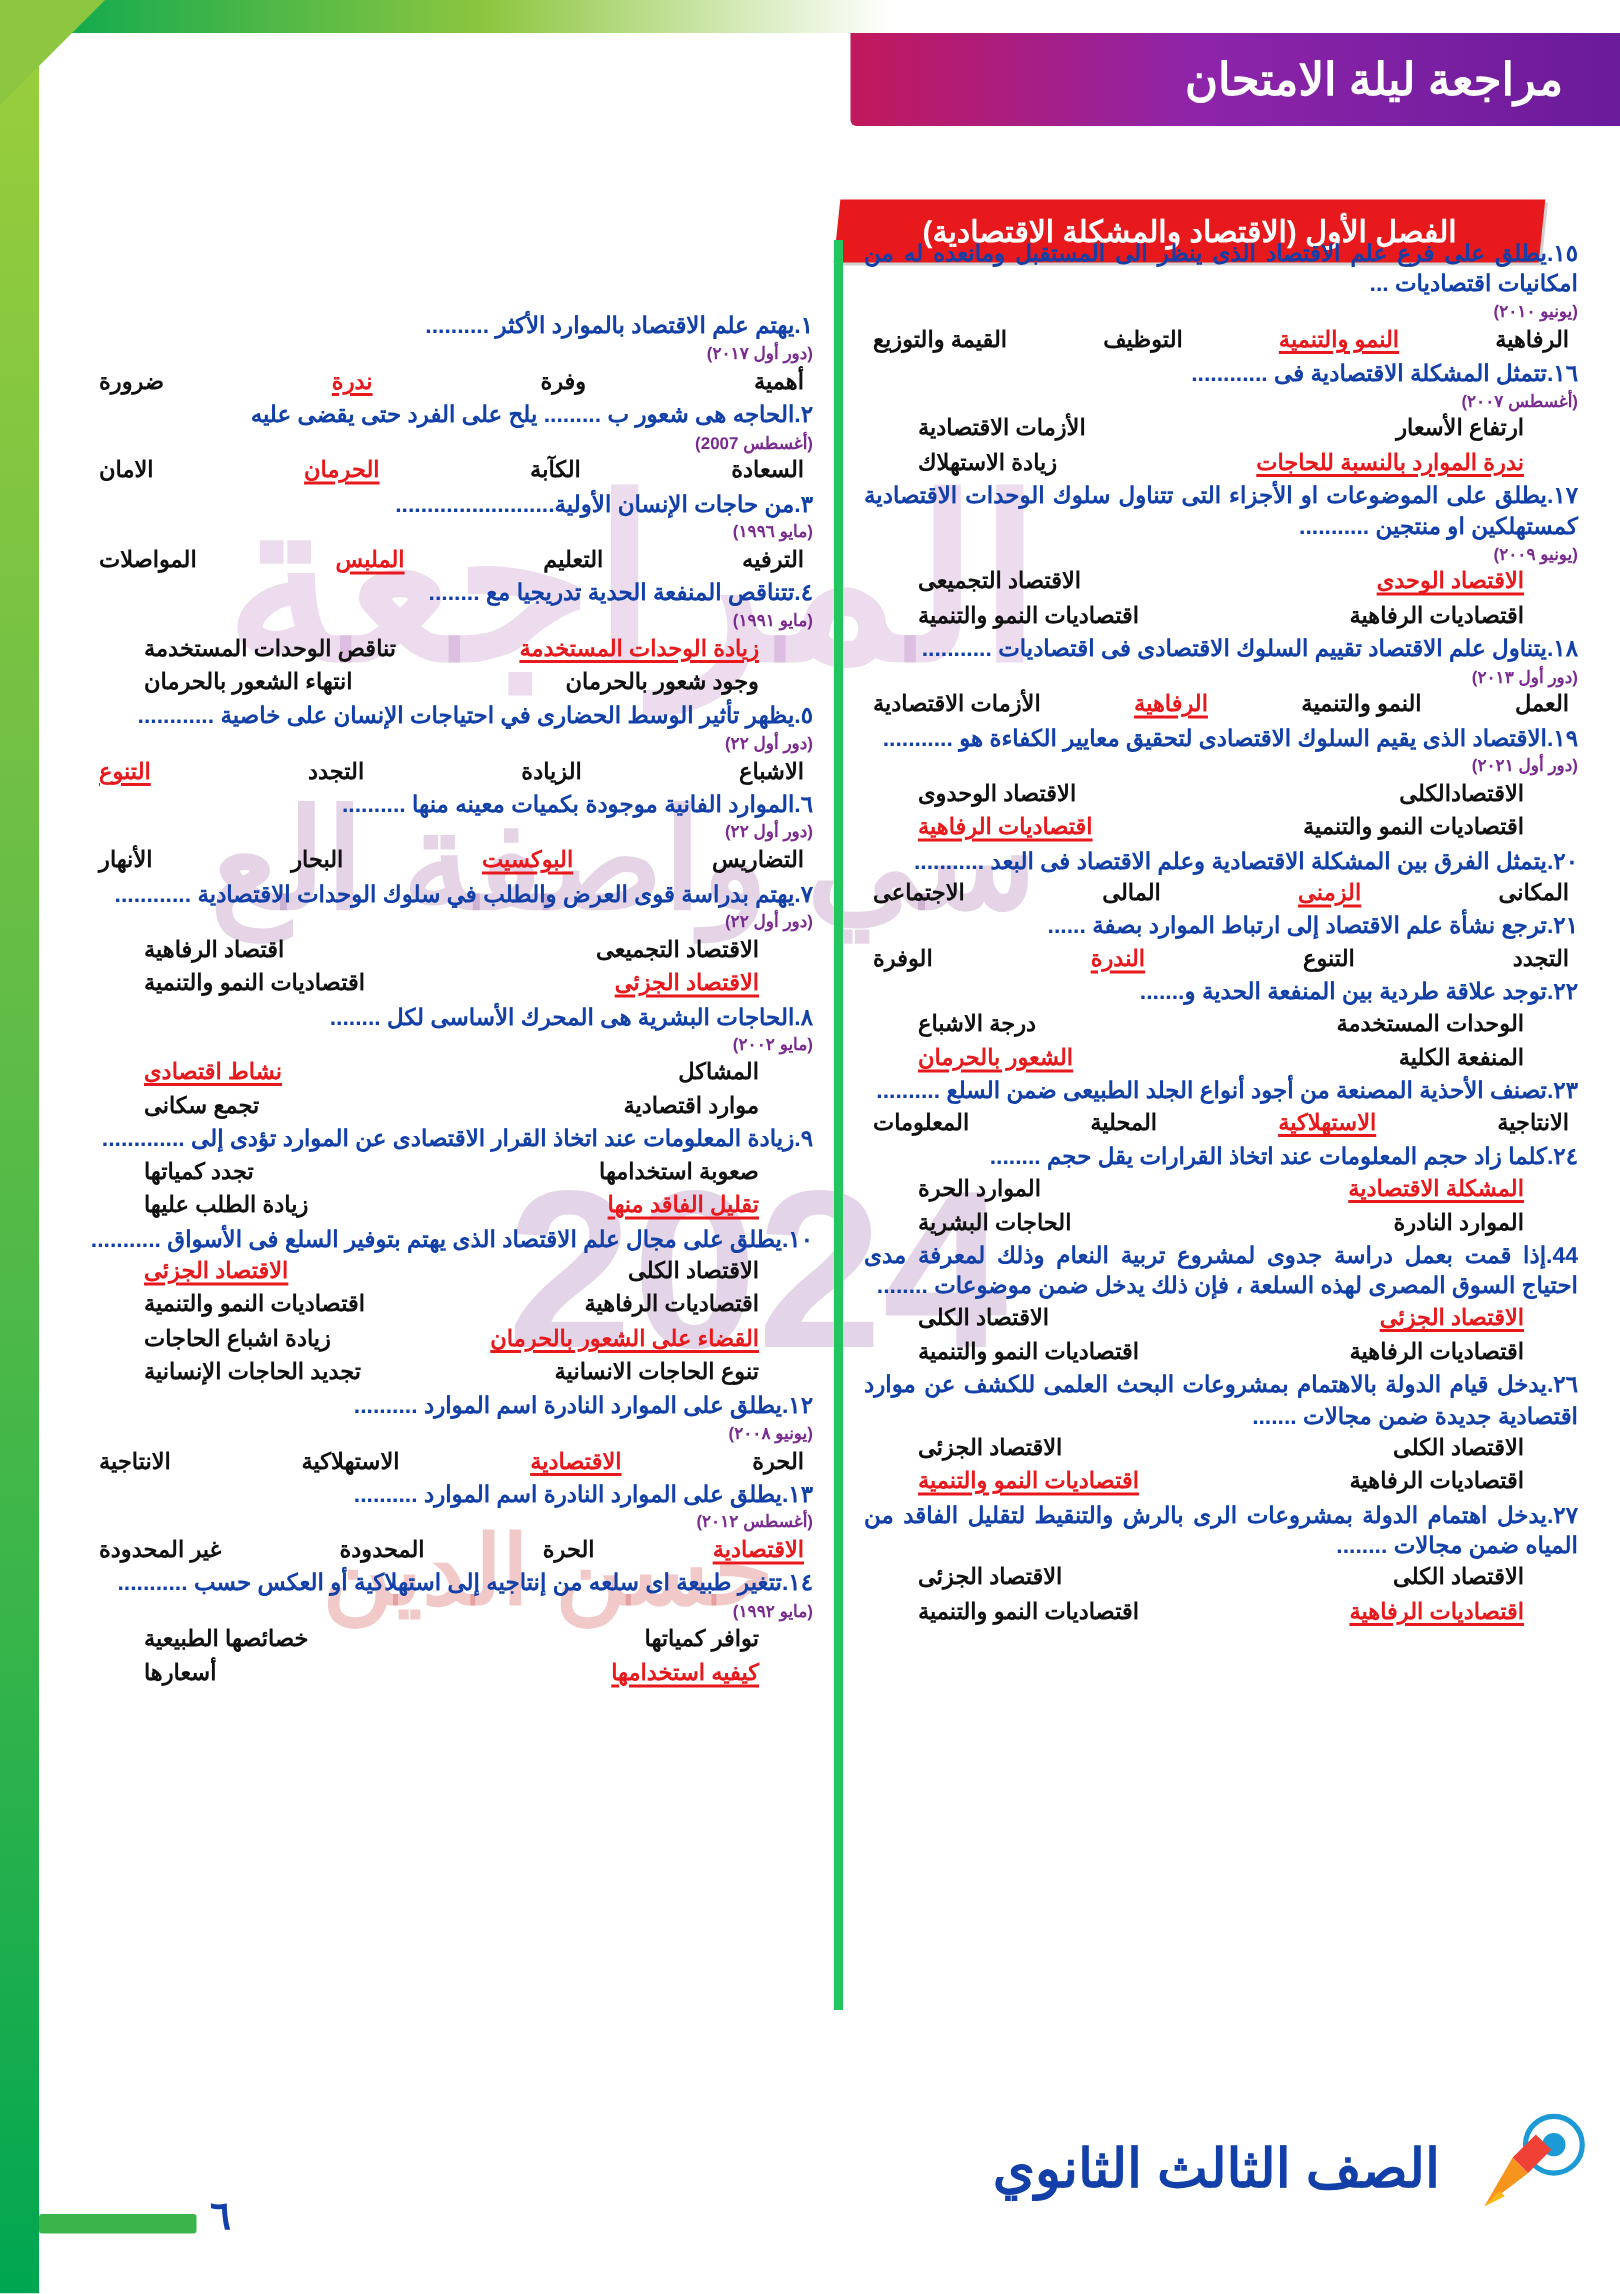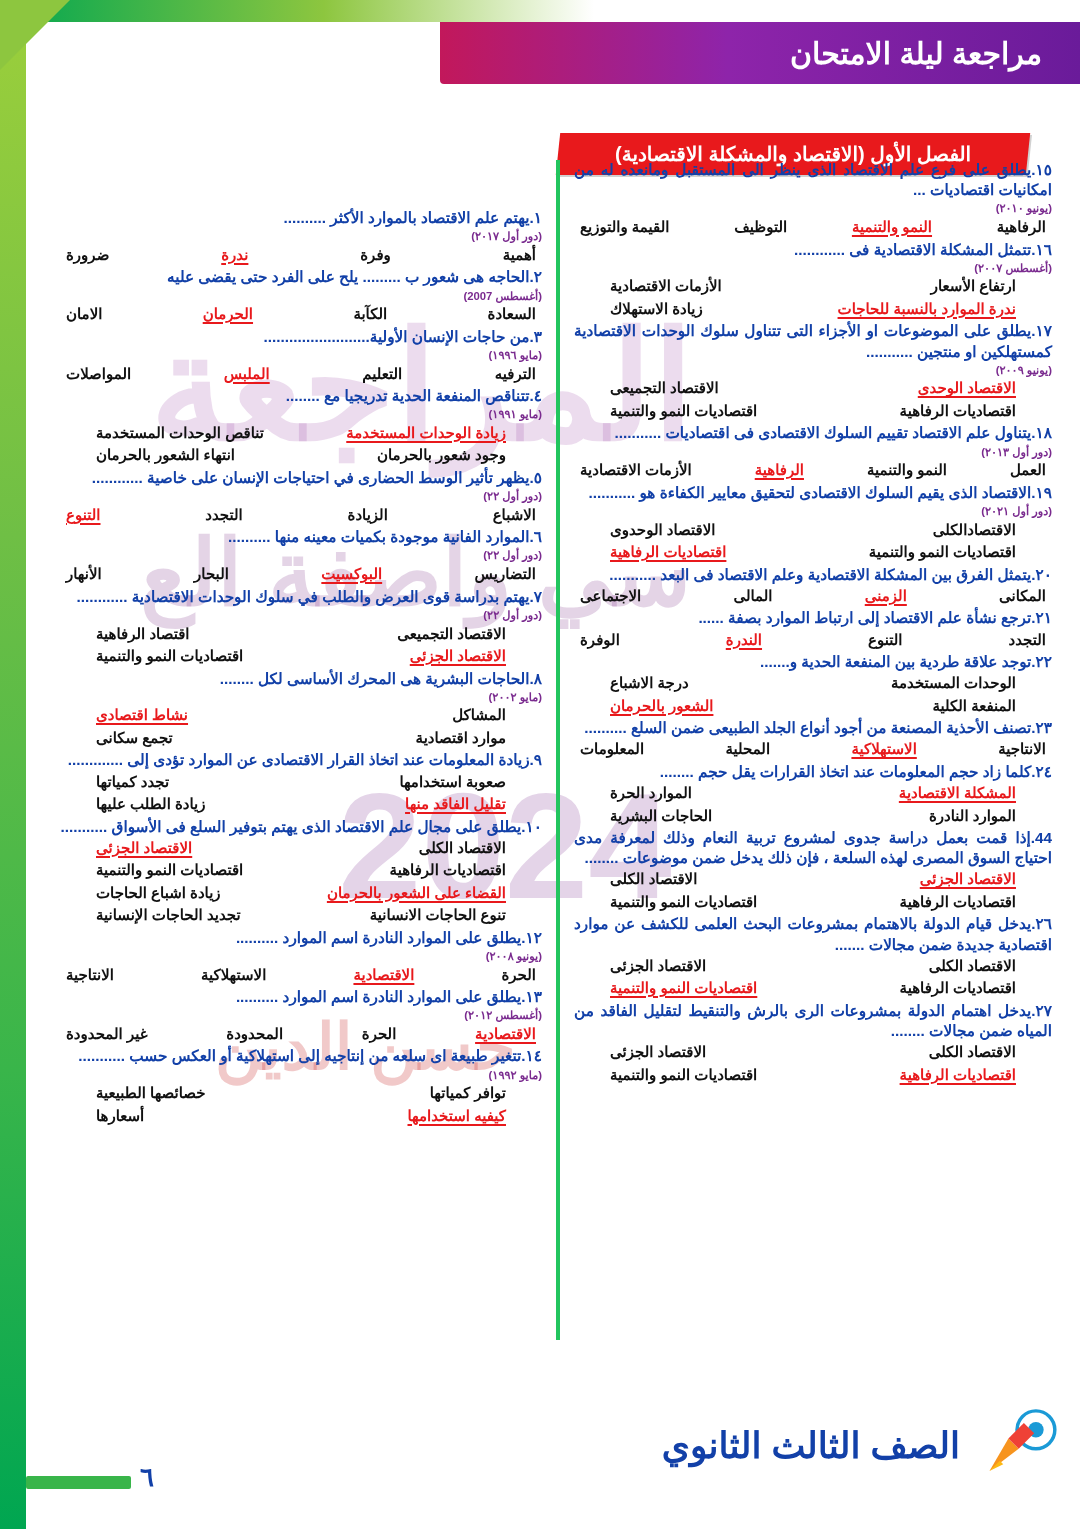--- a/index.html
+++ b/index.html
@@ -31,21 +31,21 @@
     border-top:70px solid #8dc63f;
     border-right:70px solid transparent;
   }
   .bottom-bar{
     position:absolute; left:26px; bottom:40px; width:105px; height:13px;
     background:#39b54a; border-radius:2px;
   }
 
   
   .header-banner{
-    position:absolute; right:0; top:22px; width:640px; height:62px;
+    position:absolute; right:0; top:22px; width:513px; height:62px;
     background:linear-gradient(90deg,#c2185b 0%,#8e24aa 45%,#6a1b9a 100%);
     display:flex; align-items:center; justify-content:flex-start;
     padding-right:38px;
     border-bottom-left-radius:4px;
   }
   .header-banner .title{
     color:#ffffff; font-size:30px; font-weight:bold; letter-spacing:.5px;
   }
 
   
@@ -76,21 +76,21 @@
     position:absolute; left:46px; right:14px; top:160px; height:1180px;
     display:flex; flex-direction:row-reverse; gap:0;
   }
   .col{
     width:50%;
     padding:0 14px;
     font-size:15.2px;
     line-height:1.30;
   }
   .col-right{ padding-top:48px; }
-  .col-left{ padding-top:0px; border-left:4px solid #22c55e; }
+  .col-left{ padding-top:0px; border-left:6px solid #22c55e; }
 
   
   .q{ margin-bottom:2px; }
   .q-text{
     color:#1240a8; font-weight:bold; font-size:15.3px; line-height:1.32;
     text-align:justify;
   }
   .src{
     display:block; text-align:right; color:#7a2b8f; font-size:11.3px;
     font-weight:bold; margin:1px 0 1px 0; direction:rtl;

